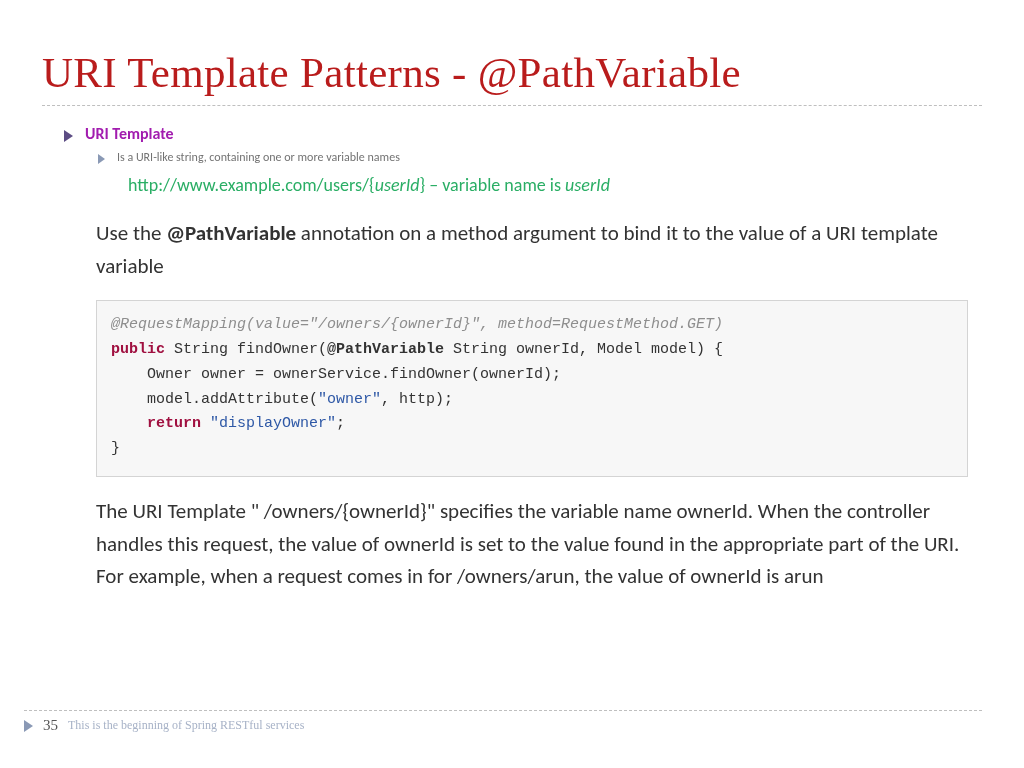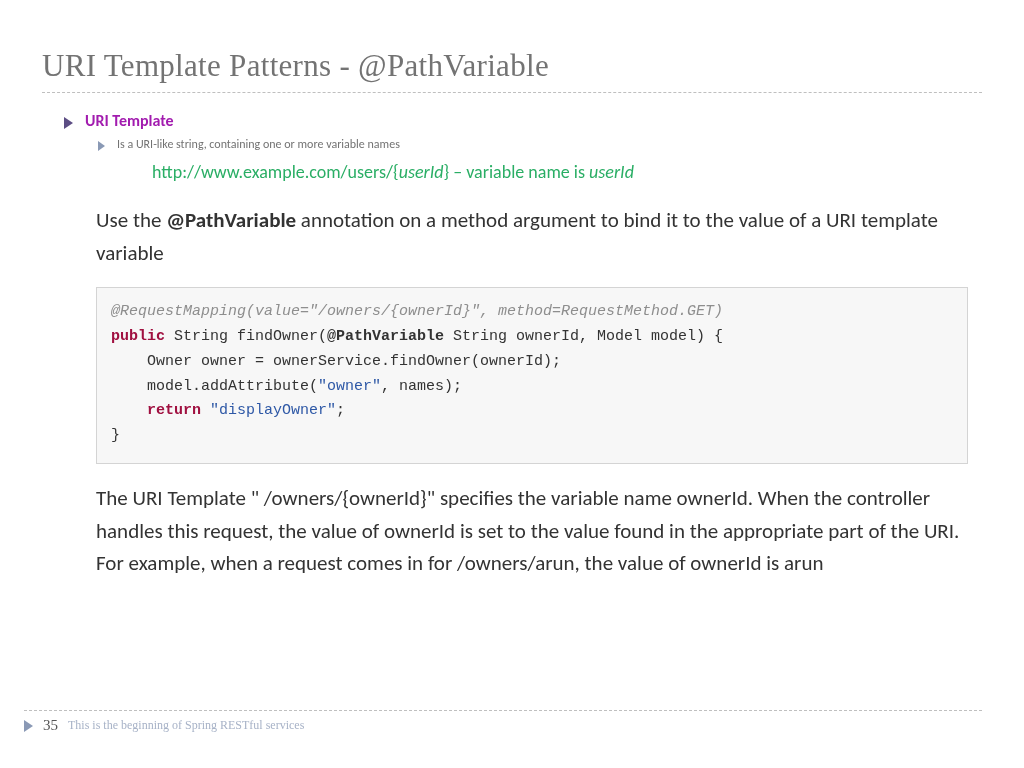--- a/index.html
+++ b/index.html
@@ -10,39 +10,39 @@
     font-family: "Gill Sans", "Gill Sans MT", Calibri, sans-serif;
     color: #333333;
     position: relative;
     overflow: hidden;
   }
   .slide {
     padding: 48px 42px 0 42px;
   }
   .title {
     font-family: Georgia, "Times New Roman", serif;
-    font-size: 31px;
+    font-size: 43px;
     font-weight: 400;
-    color: #737373;
+    color: #b91c1c;
     margin-bottom: 8px;
     letter-spacing: 0.3px;
   }
   .title-divider {
     border: none;
     border-top: 1px dashed #bfbfbf;
     margin-bottom: 18px;
   }
   .bullet-row {
     display: flex;
     align-items: baseline;
     margin-bottom: 6px;
   }
   .bullet-row.level1 { margin-left: 22px; }
   .bullet-row.level2 { margin-left: 56px; }
-  .sub-indent { margin-left: 110px; margin-bottom: 8px; }
+  .sub-indent { margin-left: 86px; margin-bottom: 8px; }
   .bullet-icon-l1 {
     width: 0; height: 0;
     border-top: 6px solid transparent;
     border-bottom: 6px solid transparent;
     border-left: 9px solid #5c4d84;
     margin-right: 12px;
     flex-shrink: 0;
     position: relative;
     top: 3px;
   }
@@ -153,21 +153,21 @@
 
 
   <div class="body-block">
     <span>Use the </span><span class="strong">@PathVariable</span><span> annotation on a method argument to bind it to the value of a URI template variable</span>
   </div>
 
   <div class="code-box">
     <div class="code-line"><span class="c-anno"><span>@RequestMapping</span><span>(value="/owners/{ownerId}", method=RequestMethod.GET)</span></span></div>
     <div class="code-line"><span class="c-kw">public</span><span> String findOwner(</span><span class="c-bold">@PathVariable</span><span> String ownerId, Model model) {</span></div>
     <div class="code-line">    Owner owner = ownerService.findOwner(ownerId);</div>
-    <div class="code-line"><span>    model.addAttribute(</span><span class="c-str">"owner"</span><span>, names);</span></div>
+    <div class="code-line"><span>    model.addAttribute(</span><span class="c-str">"owner"</span><span>, http);</span></div>
     <div class="code-line"><span>    </span><span class="c-kw">return</span><span class="c-str"> "displayOwner"</span><span>;</span></div>
     <div class="code-line">}</div>
   </div>
 
   <div class="body-block" style="margin-top:4px;">The URI Template " /owners/{ownerId}" specifies the variable name ownerId. When the controller handles this request, the value of ownerId is set to the value found in the appropriate part of the URI. For example, when a request comes in for /owners/arun, the value of ownerId is arun</div>
 </div>
 
 <div class="footer">
   <hr class="footer-divider">
   <div class="footer-row">

